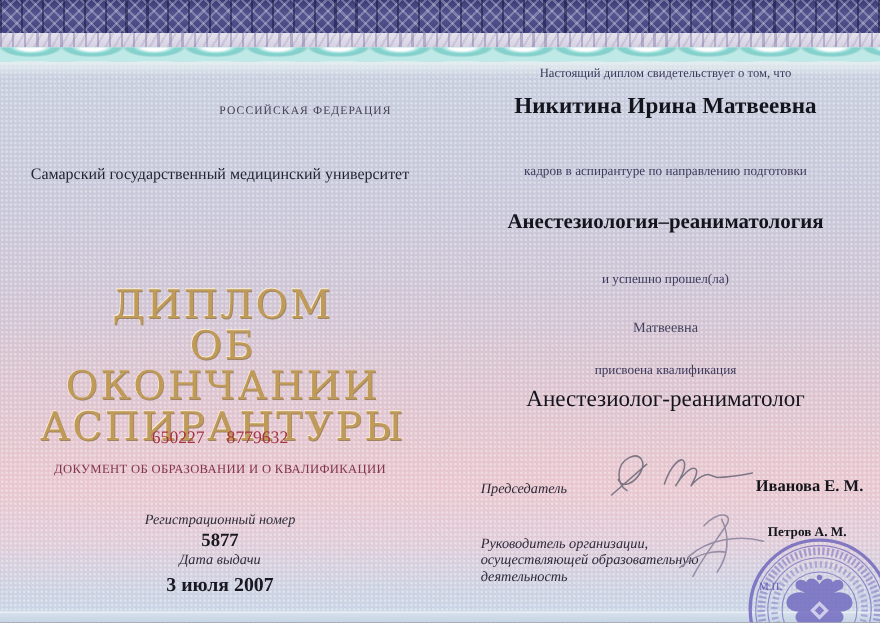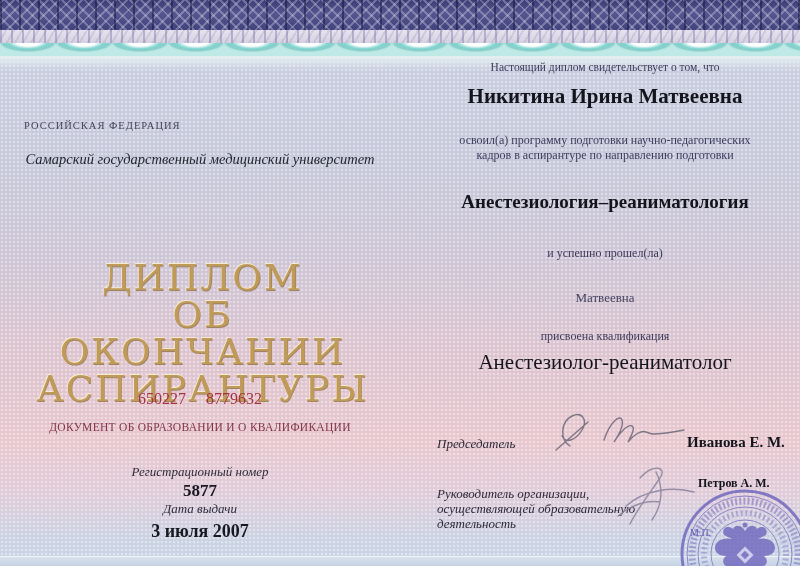--- a/index.html
+++ b/index.html
@@ -52,24 +52,24 @@
     background:linear-gradient(180deg, rgba(232,244,243,0.85), rgba(232,244,243,0));
   }
   .bottom-edge{
     position:absolute;left:0;bottom:0;width:800px;height:9px;
     background:linear-gradient(180deg,#d8e1ec,#c5d3e4);
     border-top:1px solid rgba(255,255,255,0.75);
   }
 
   
   .abs{position:absolute;}
-  .country{left:24px;top:96px;width:320px;text-align:left;
-    font-size:10.5px;letter-spacing:1px;color:#453f55;margin-top:24px;}
+  .country{left:36px;top:96px;width:320px;text-align:right;
+    font-size:10.5px;letter-spacing:1px;color:#453f55;}
   .university{left:20px;top:151px;width:360px;text-align:center;white-space:nowrap;
-    font-size:14.5px;color:#20262f;font-style:italic;}
+    font-size:14.5px;color:#20262f;}
   .title{left:28px;top:259px;width:349px;text-align:center;
     font-family:"DejaVu Serif",serif;font-size:36px;line-height:37px;letter-spacing:2px;
     color:#c09a58;
     text-shadow:0.6px 1px 0 rgba(125,93,40,0.65), -0.6px -0.6px 0 rgba(248,238,208,0.9);}
   .serials{left:40px;top:390px;width:320px;text-align:center;
     font-size:16px;font-weight:normal;color:#a63142;}
   .serials span{margin:0 10px;}
   .doctype{left:25px;top:421px;width:350px;text-align:center;
     font-size:11.5px;letter-spacing:0.3px;color:#83334a;}
   .reg-label{left:40px;top:464px;width:320px;text-align:center;
@@ -126,21 +126,20 @@
   </div>
 
   <div class="abs doctype">ДОКУМЕНТ ОБ ОБРАЗОВАНИИ И О КВАЛИФИКАЦИИ</div>
   <div class="abs reg-label">Регистрационный номер</div>
   <div class="abs reg-num">5877</div>
   <div class="abs date-label">Дата выдачи</div>
   <div class="abs date-val">3 июля 2007</div>
 
   <div class="abs rc intro">Настоящий диплом свидетельствует о том, что</div>
   <div class="abs rc holder">Никитина Ирина Матвеевна</div>
-  <div class="abs rc prog1">освоил(а) программу подготовки научно-педагогических</div>
   <div class="abs rc prog2">кадров в аспирантуре по направлению подготовки</div>
   <div class="abs rc specialty">Анестезиология–реаниматология</div>
   <div class="abs rc passed">и успешно прошел(ла)</div>
   <div class="abs rc decision">Матвеевна</div>
   <div class="abs rc qual-label">присвоена квалификация</div>
   <div class="abs rc qualification">Анестезиолог-реаниматолог</div>
 
   <div class="abs chair-label">Председатель</div>
   <svg class="abs chair-sig" width="142" height="56" viewBox="0 0 142 56">
     <g fill="none" stroke="#6b6878" stroke-width="1.4" stroke-linecap="round" opacity="0.85">

